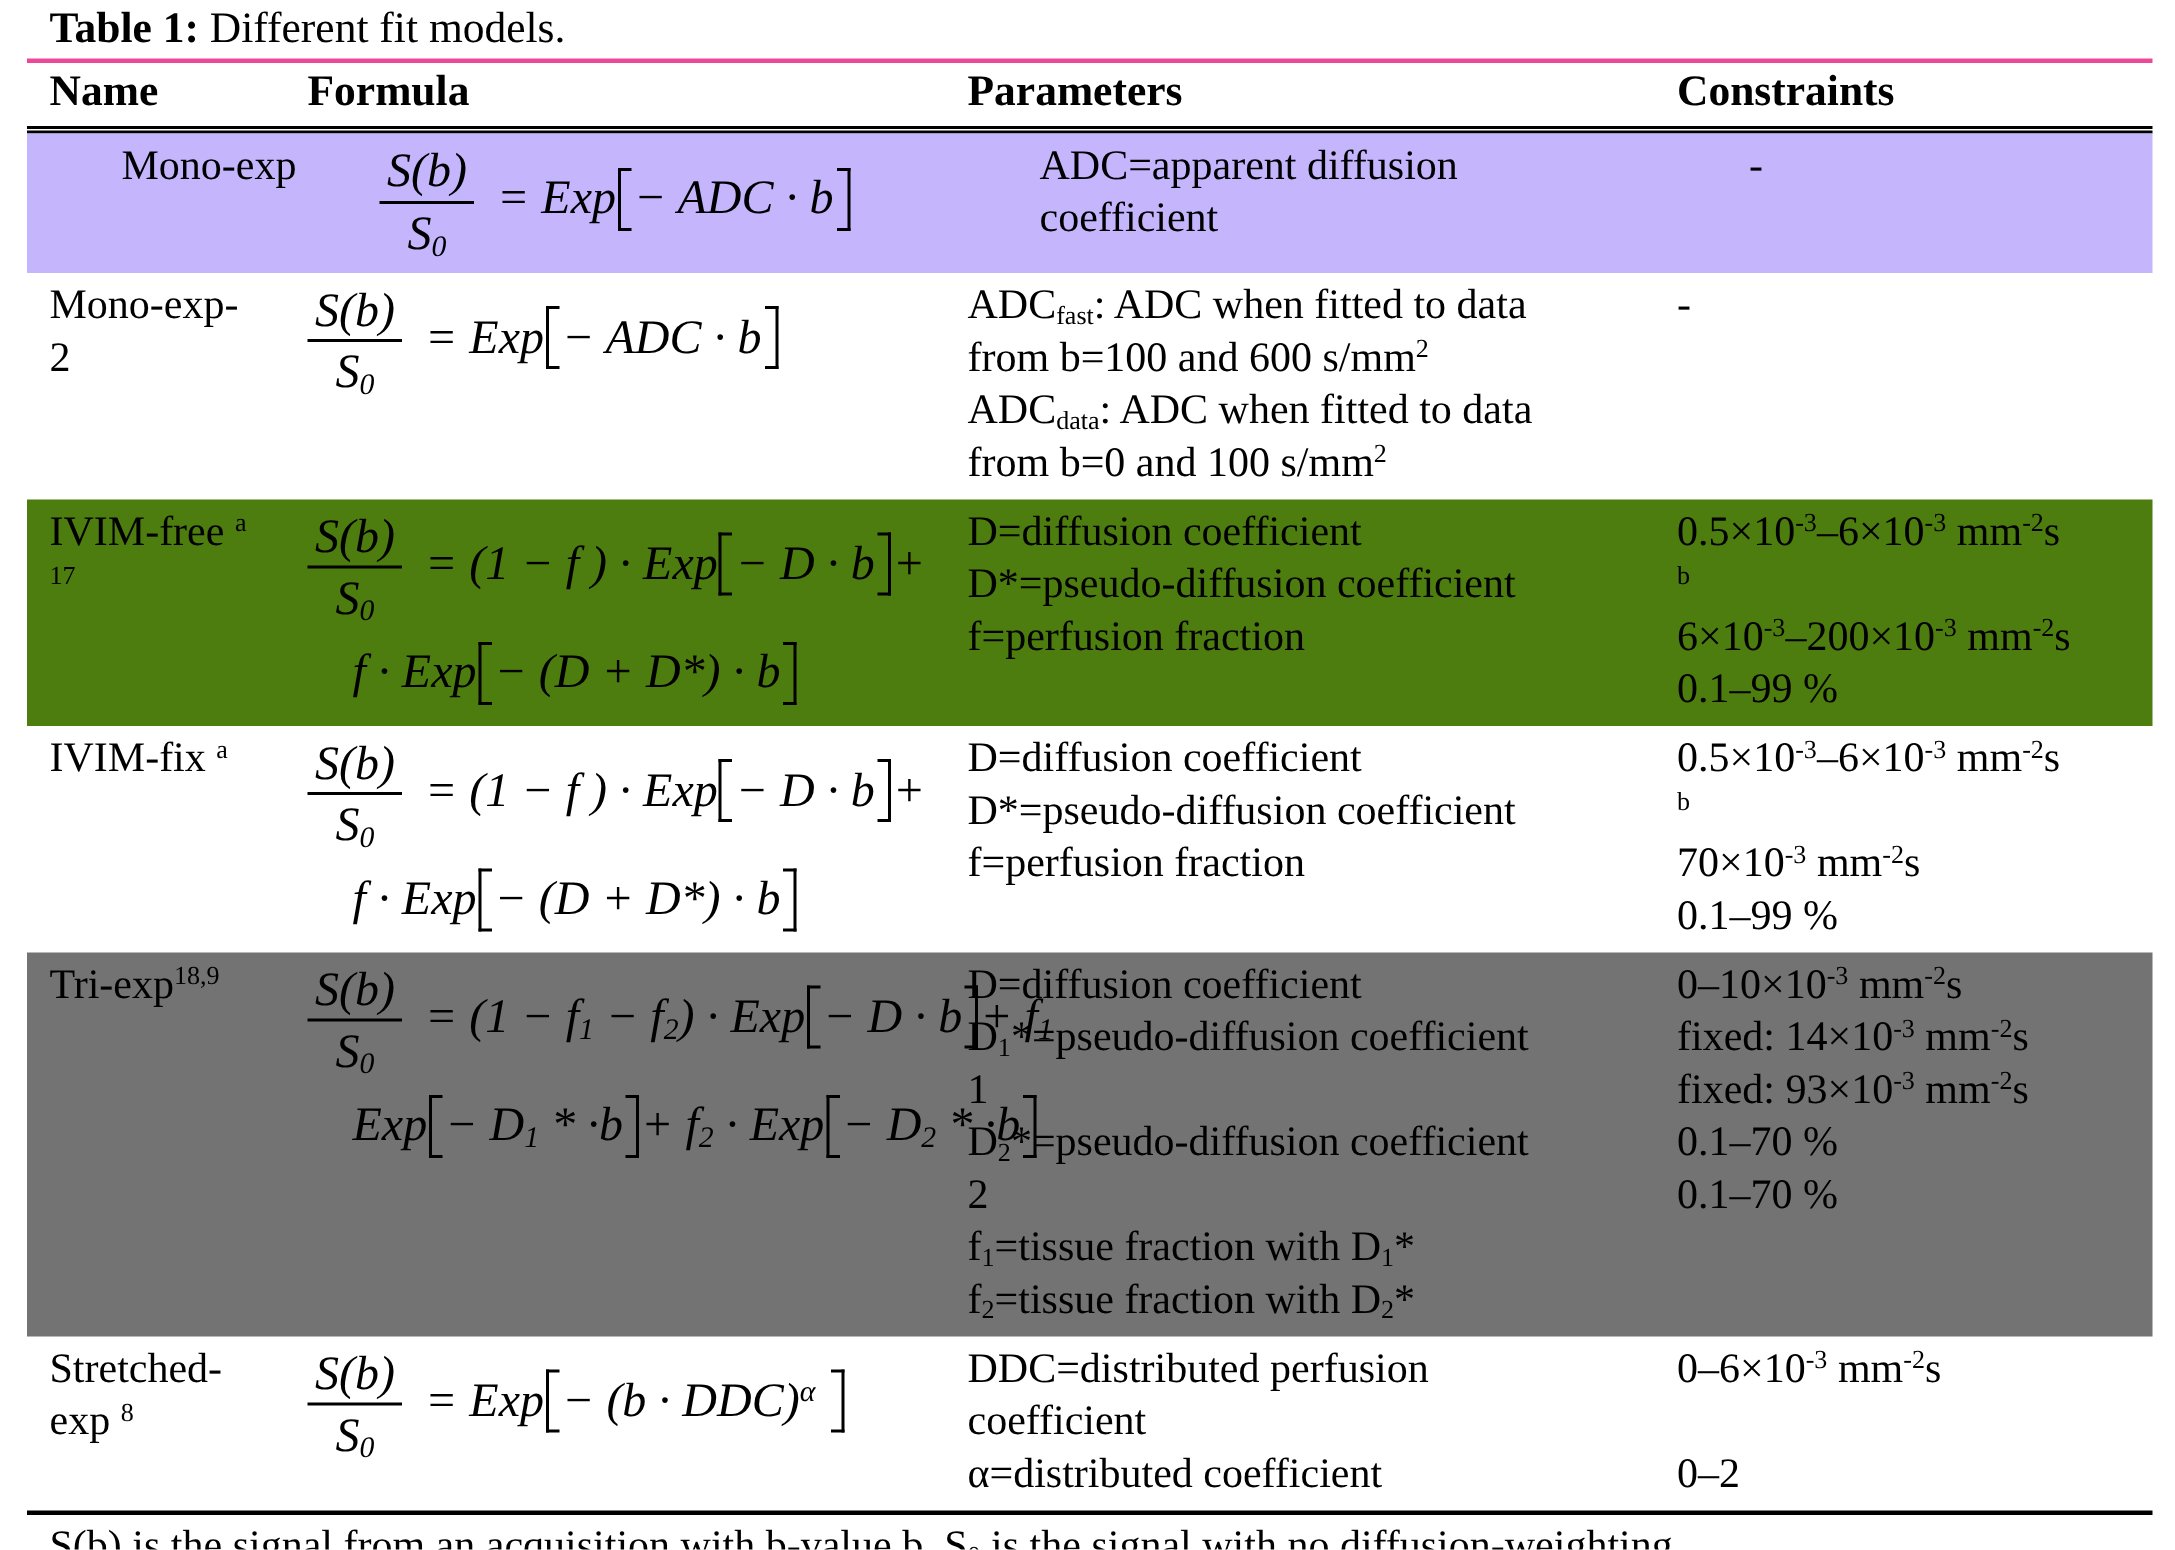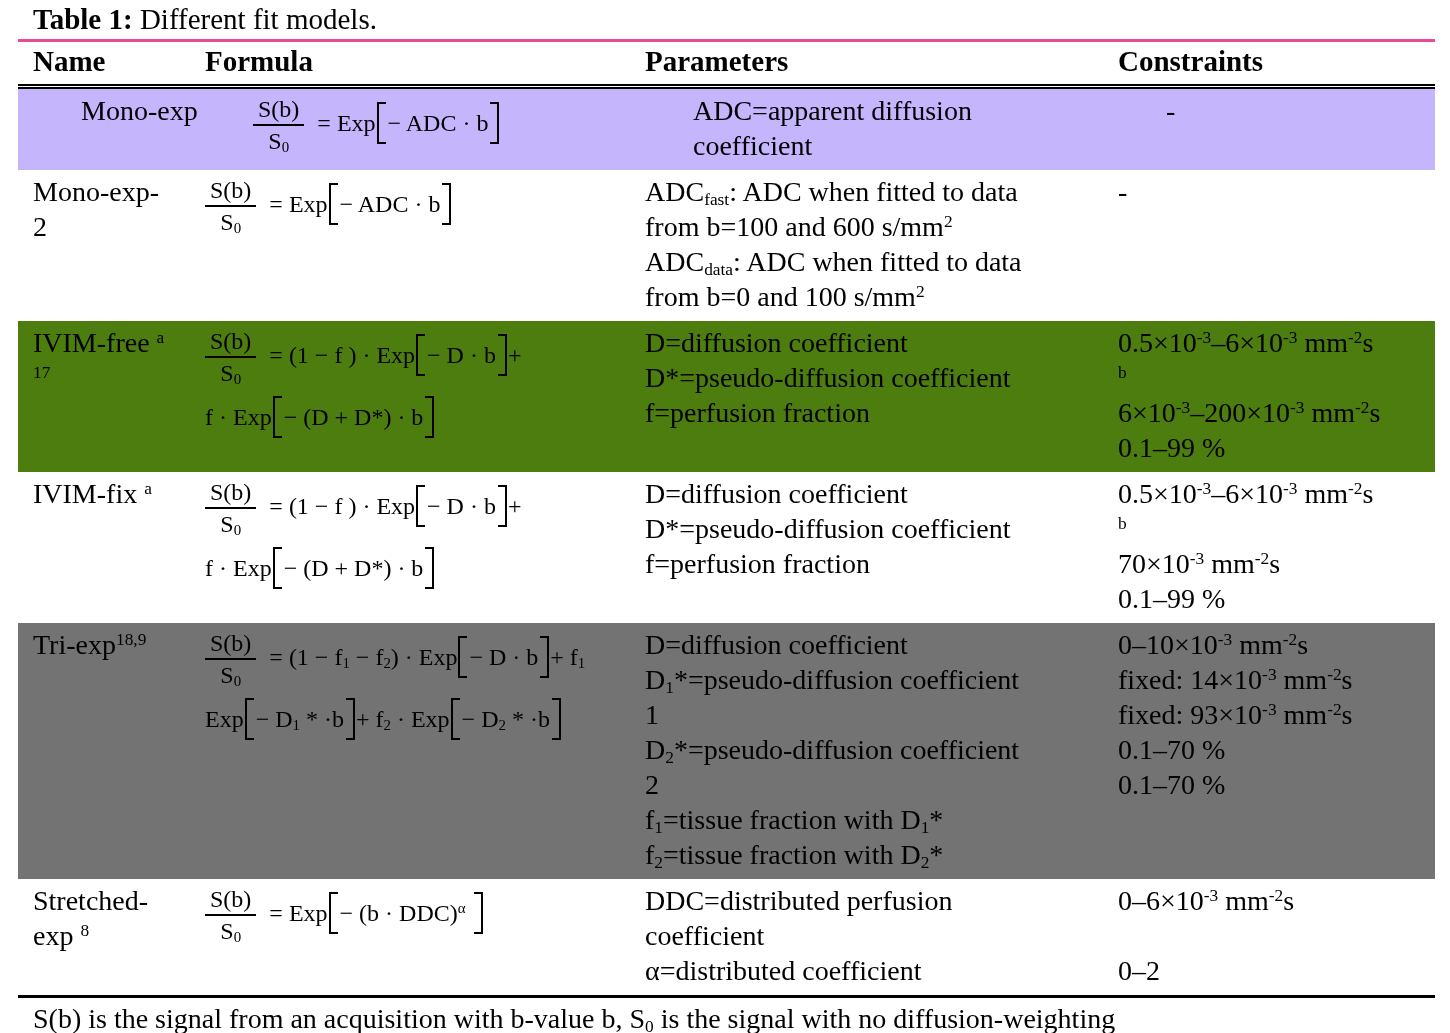--- a/index.html
+++ b/index.html
@@ -17,23 +17,23 @@
     font-weight:bold;font-size:29px;padding:3px 0 6px;
   }
   .hc{padding:0;}
   .hc.first{padding-left:15px;}
   .trow{display:grid;grid-template-columns:187px 440px 473px 317px;padding:4px 0 7px;}
   .cell{font-size:28px;}
   .cname{padding-left:15px;padding-right:6px;}
   .cparams{padding-right:12px;}
   .cconstr{padding-right:4px;}
   .line{line-height:35px;min-height:35px;}
-  .cformula{font-size:24px;padding-right:6px;white-space:nowrap;}
+  .cformula{font-style:italic;font-size:32px;padding-right:6px;white-space:nowrap;}
   .fline{margin-top:2px;}
-  .fline.cont{margin-left:0;margin-top:9px;line-height:40px;}
+  .fline.cont{margin-left:30px;margin-top:9px;line-height:40px;}
   .frac{display:inline-block;vertical-align:middle;text-align:center;margin-right:7px;}
   .fn{display:block;line-height:1.18;padding:0 5px 1px;border-bottom:2px solid #000;}
   .fd{display:block;line-height:1.18;padding-top:1px;}
   .mbr{display:inline-block;height:38px;width:7px;vertical-align:middle;position:relative;top:-2px;}
   .mbr.l{border-left:2px solid #000;border-top:2px solid #000;border-bottom:2px solid #000;margin:0 2px 0 1px;}
   .mbr.r{border-right:2px solid #000;border-top:2px solid #000;border-bottom:2px solid #000;margin:0 1px 0 2px;}
   sub{font-size:0.62em;vertical-align:-0.22em;line-height:0;}
   sup{font-size:0.62em;vertical-align:0.5em;line-height:0;}
   .rule-mid{border-top:3px solid #000;}
   .fnotes{margin-left:15px;font-size:28px;padding:3px 0 4px;}

